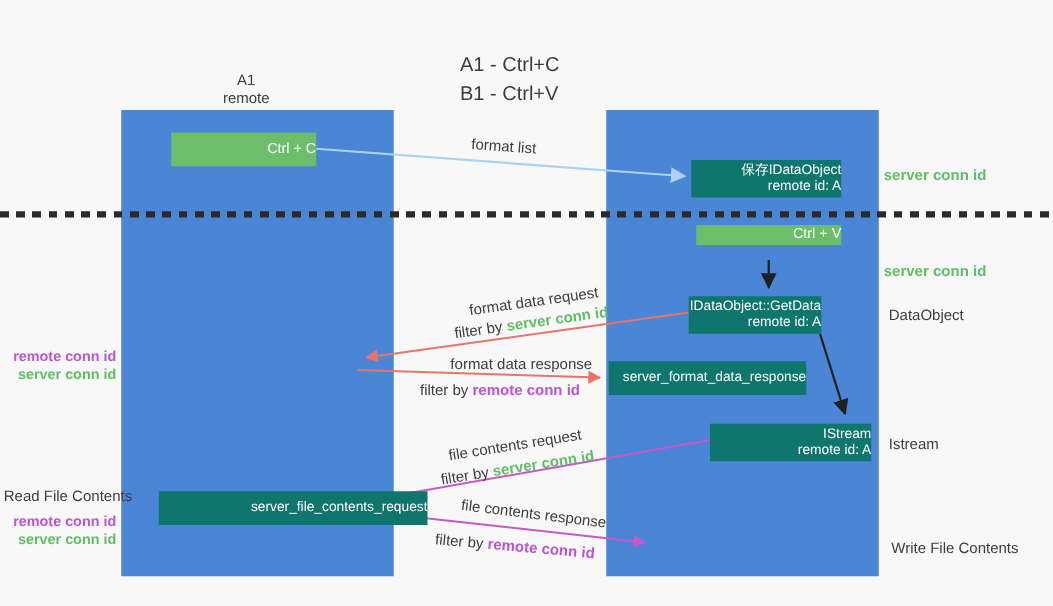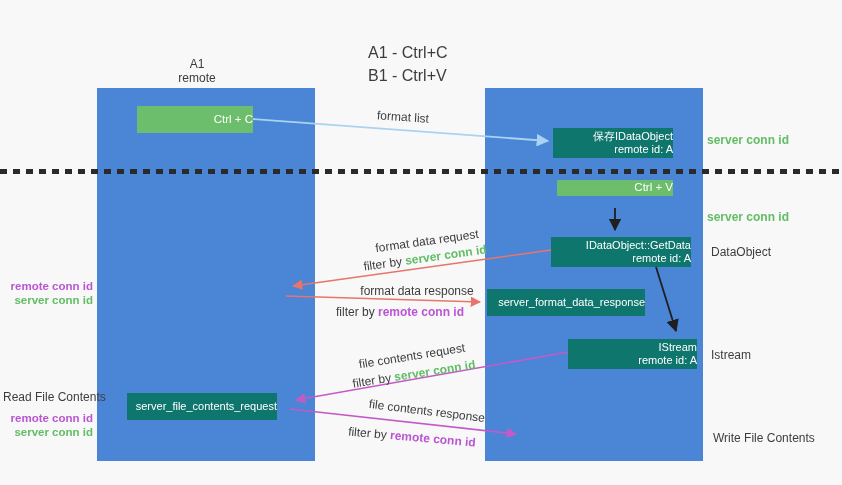--- a/index.html
+++ b/index.html
@@ -75,36 +75,36 @@
 
   <div class="box orange-box" style="left:553px;top:128px;width:120px;height:30px;font-size:11px;">
     <div>保存IDataObject</div>
     <div>remote id: A</div>
   </div>
 
   <div class="box green-box" style="left:557px;top:180px;width:116px;height:16px;">
     <div>Ctrl + V</div>
   </div>
 
-  <div class="box orange-box" style="left:551px;top:237px;width:140px;height:30px;font-size:11px;">
+  <div class="box orange-box" style="left:551px;top:237px;width:106px;height:30px;font-size:11px;">
     <div>IDataObject::GetData</div>
     <div>remote id: A</div>
   </div>
 
 
   <div class="box orange-box" style="left:487px;top:289px;width:158px;height:27px;font-size:11px;">
     <div>server_format_data_response</div>
   </div>
 
   <div class="box orange-box" style="left:568px;top:339px;width:129px;height:30px;font-size:11px;">
     <div>IStream</div>
     <div>remote id: A</div>
   </div>
 
-  <div class="box orange-box" style="left:127px;top:393px;width:150px;height:27px;font-size:11px;">
+  <div class="box orange-box" style="left:127px;top:393px;width:176px;height:27px;font-size:11px;padding-left:39px;">
     <div>server_file_contents_request</div>
   </div>
 
 
   <div class="arrow-label" style="left:403px;top:117px;transform:translate(-50%,-50%) rotate(4deg);">format list</div>
 
   <div class="arrow-label" style="left:427px;top:241px;transform:translate(-50%,-50%) rotate(-8deg);">format data request</div>
   <div class="arrow-label" style="left:425px;top:258px;transform:translate(-50%,-50%) rotate(-8deg);">
     <span>filter by </span><span class="green-t">server conn id</span>
   </div>

